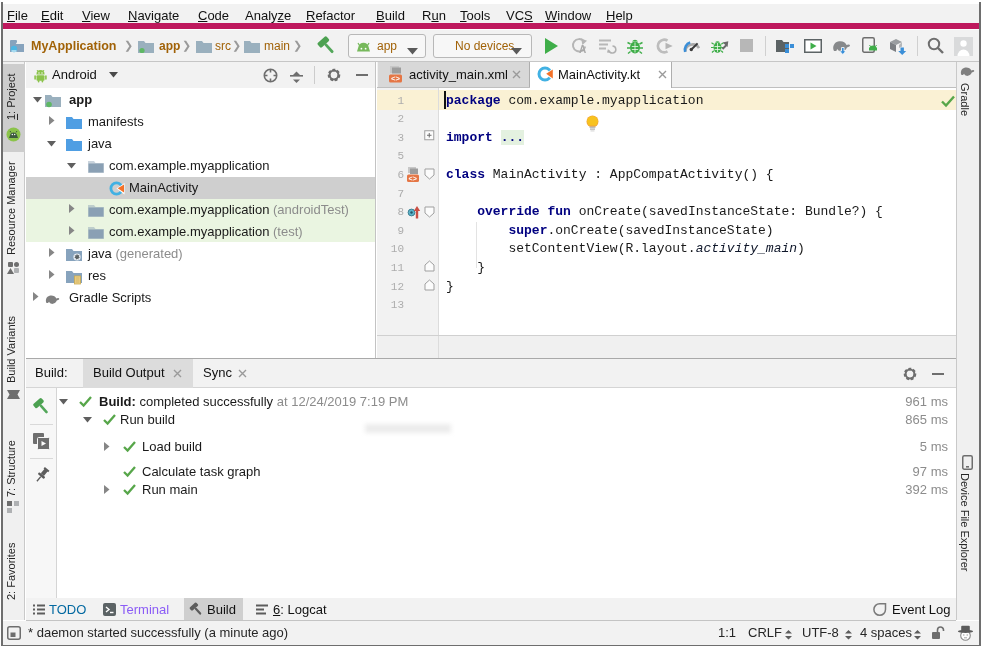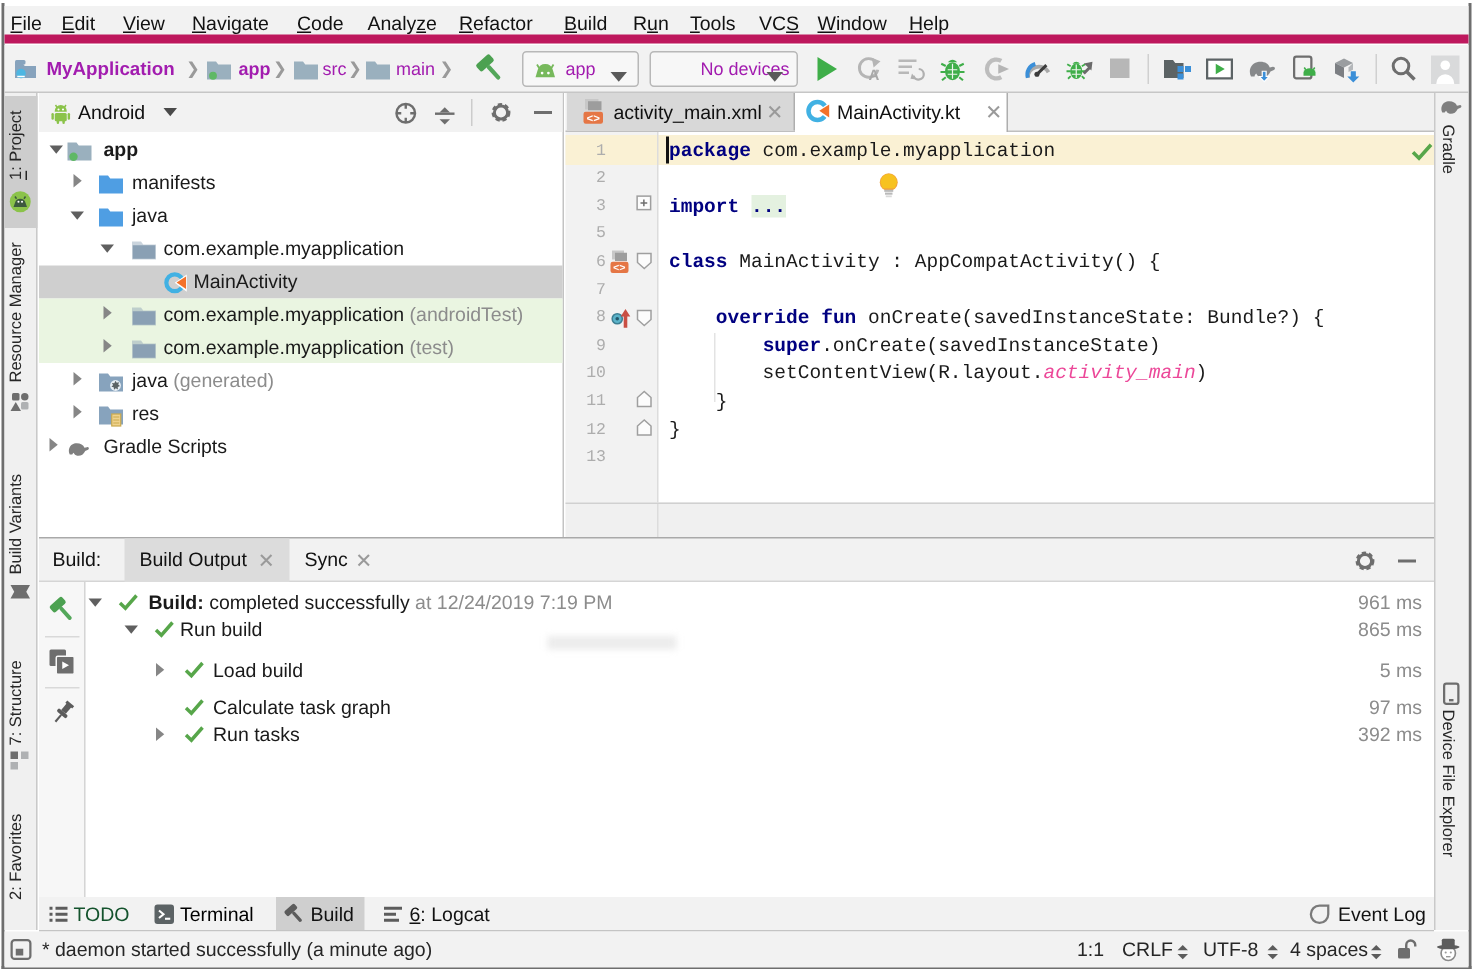--- a/index.html
+++ b/index.html
@@ -4,21 +4,21 @@
 <style>
 *{margin:0;padding:0;box-sizing:border-box}
 html,body{width:982px;height:648px;background:#fff;overflow:hidden}
 body{font-family:"Liberation Sans",sans-serif;position:relative;font-size:13px;color:#1a1a1a}
 .abs{position:absolute}
 .frame{position:absolute;left:1px;top:2px;width:980px;height:644px;border-left:2px solid #6e6e6e;border-right:2px solid #6e6e6e;border-bottom:2px solid #6e6e6e}
 .menubar{position:absolute;left:3px;top:4px;width:976px;height:25px;background:#f2f2f2;border-bottom:6px solid #be185d}
 .menubar span{position:absolute;top:4px;color:#111}
 .menubar u{text-decoration:underline}
 .toolbar{position:absolute;left:3px;top:30px;width:976px;height:32px;background:#f2f2f2;border-bottom:1px solid #c6c6c6}
-.crumb{position:absolute;top:9px;color:#a21caf;font-size:12px}
+.crumb{position:absolute;top:9px;color:#a16207;font-size:12px}
 .chev{position:absolute;top:9px;color:#9a9a9a;font-size:11px}
 .ddbox{position:absolute;top:4px;height:24px;background:#f7f7f7;border:1px solid #b8b8b8;border-radius:3px}
 .lstripe{position:absolute;left:3px;top:62px;width:22px;height:558px;background:#f0f0f0;border-right:1px solid #c9c9c9}
 .rstripe{position:absolute;left:956px;top:62px;width:23px;height:558px;background:#f0f0f0;border-left:1px solid #c9c9c9}
 .vtabL{position:absolute;writing-mode:vertical-rl;transform:rotate(180deg);font-size:11px;color:#262626;left:5px;white-space:nowrap}
 .vtabR{position:absolute;writing-mode:vertical-rl;font-size:11px;color:#262626;left:5px;white-space:nowrap}
 .proj{position:absolute;left:26px;top:62px;width:350px;height:296px;background:#fff;border-right:1px solid #c3c3c3}
 .projhead{position:absolute;left:0;top:0;width:100%;height:26px;background:#f2f2f2}
 .treerow{position:absolute;height:22px;line-height:22px;white-space:nowrap}
 .editor{position:absolute;left:377px;top:62px;width:579px;height:296px;background:#fff}
@@ -94,21 +94,21 @@
       <path fill="#77b95c" d="M2.5 4.5 A5.2 5.2 0 0 1 12.5 4.5 L14 9.5 H1z"></path>
       <path stroke="#77b95c" stroke-width="1.2" d="M3.5 3.5 2 1M11.5 3.5 13 1"></path>
       <circle cx="5.4" cy="6.7" r="0.9" fill="#fff"></circle>
       <circle cx="9.6" cy="6.7" r="0.9" fill="#fff"></circle>
     </svg>
 <span class="crumb" style="left:374px">app</span>
 <svg style="left:404px;top:18px" width="11" height="7">
       <path fill="#5a5a5a" d="M0 0h11L5.5 6.5z"></path>
     </svg>
 <div class="ddbox" style="left:430px;width:99px"></div>
-<span class="crumb" style="left:464px">No devices</span>
+<span class="crumb" style="left:452px">No devices</span>
 <svg style="left:508px;top:18px" width="11" height="7">
       <path fill="#5a5a5a" d="M0 0h11L5.5 6.5z"></path>
     </svg>
 <svg style="left:541px;top:8px" width="15" height="16">
       <path fill="#3fae49" d="M1 0 L14 8 L1 16z"></path>
     </svg>
 <svg style="left:568px;top:8px" width="17" height="16">
       <path fill="none" stroke="#b5b5b5" stroke-width="1.9" d="M12.8 3.2 A6.2 6.2 0 1 0 14.2 8.5"></path>
       <path fill="#b5b5b5" d="M10.2 0.5 l5.8 2.3 -4.6 4.2z"></path>
       <text x="8" y="15" font-size="10" fill="#a8a8a8" font-weight="bold" font-family="Liberation Sans">A</text>
@@ -402,21 +402,21 @@
 <div class="gn" style="top:152.3px">10</div>
 <div class="gn" style="top:170.9px">11</div>
 <div class="gn" style="top:189.5px">12</div>
 <div class="gn" style="top:208.1px">13</div>
 <div class="abs" style="left:67px;top:3px;width:1.6px;height:18px;background:#111"></div>
 <div class="cl" style="top:3.5px"><span class="kw">package</span> com.example.myapplication</div>
 <div class="cl" style="top:40.7px"><span class="kw">import</span> <span class="fld">...</span></div>
 <div class="cl" style="top:77.9px"><span class="kw">class</span> MainActivity : AppCompatActivity() {</div>
 <div class="cl" style="top:115.1px">    <span class="kw">override</span> <span class="kw">fun</span> onCreate(savedInstanceState: Bundle?) {</div>
 <div class="cl" style="top:133.7px">        <span class="kw">super</span>.onCreate(savedInstanceState)</div>
-<div class="cl" style="top:152.3px">        setContentView(R.layout.<i style="color:#ec4899">activity_main</i>)</div>
+<div class="cl" style="top:152.3px">        setContentView(R.layout.<i style="color:#0f172a">activity_main</i>)</div>
 <div class="cl" style="top:170.9px">    }</div>
 <div class="cl" style="top:189.5px">}</div>
 <svg style="left:208px;top:27px" width="15" height="17">
         <circle cx="7.5" cy="6.5" r="6" fill="#f2a33c"></circle>
         <path fill="#f7c21f" d="M2 6.5 a5.5 5.5 0 0 1 11 0 l-1.5 4 h-8z"></path>
         <rect x="4.5" y="11.5" width="6" height="1.4" fill="#b9b9b9"></rect>
         <rect x="5" y="13.4" width="5" height="1.4" fill="#b9b9b9"></rect>
         <rect x="5.5" y="15.3" width="4" height="1.2" fill="#d9d9d9"></rect>
       </svg>
 <svg style="left:29px;top:79px" width="15" height="16">
@@ -536,42 +536,42 @@
       <span class="abs" style="left:116px">Calculate task graph</span>
       <span class="btime" style="left:862px">97 ms</span>
     </div>
 <div class="brow" style="left:0;top:122.5px;width:930px">
       <svg style="left:78px;top:4px" width="6" height="9">
         <path fill="#868686" d="M0 0 L5.5 4.5 L0 9z"></path>
       </svg>
       <svg style="left:97px;top:3px" width="13" height="11">
         <path fill="none" stroke="#57a64a" stroke-width="2.3" d="M1 6 L4.6 9.5 L12 1"></path>
       </svg>
-      <span class="abs" style="left:116px">Run tasks</span>
+      <span class="abs" style="left:116px">Run main</span>
       <span class="btime" style="left:862px">392 ms</span>
     </div>
 </div>
 <div class="botbar">
 <svg style="left:7px;top:6px" width="12" height="11">
       <g fill="#5c5c5c">
         <rect x="0" y="0.5" width="2" height="2"></rect>
         <rect x="4" y="0.5" width="8" height="2"></rect>
         <rect x="0" y="4.5" width="2" height="2"></rect>
         <rect x="4" y="4.5" width="8" height="2"></rect>
         <rect x="0" y="8.5" width="2" height="2"></rect>
         <rect x="4" y="8.5" width="8" height="2"></rect>
       </g>
     </svg>
-<span class="abs" style="left:23px;top:4px;color:#14532d">TODO</span>
+<span class="abs" style="left:23px;top:4px;color:#0369a1">TODO</span>
 <svg style="left:77px;top:5px" width="13" height="13">
       <rect width="13" height="13" rx="2" fill="#5c6365"></rect>
       <path fill="none" stroke="#fff" stroke-width="1.4" d="M3 4 L6 6.5 L3 9"></path>
       <path stroke="#fff" stroke-width="1.4" d="M7 9.5h3.5"></path>
     </svg>
-<span class="abs" style="left:94px;top:4px;color:#000000">Terminal</span>
+<span class="abs" style="left:94px;top:4px;color:#8b5cf6">Terminal</span>
 <div class="abs" style="left:158px;top:0;width:59px;height:22px;background:#cfcfcf"></div>
 <svg style="left:163px;top:4px" width="15" height="15">
       <g transform="rotate(-42 7.5 7.5)">
         <rect x="3" y="1.5" width="9" height="4.2" rx="1.2" fill="#5c5c5c"></rect>
         <rect x="6.4" y="5.5" width="2.2" height="8.5" rx="1" fill="#5c5c5c"></rect>
       </g>
     </svg>
 <span class="abs" style="left:181px;top:4px;color:#111">Build</span>
 <svg style="left:230px;top:6px" width="12" height="11">
       <g fill="#5c5c5c">

